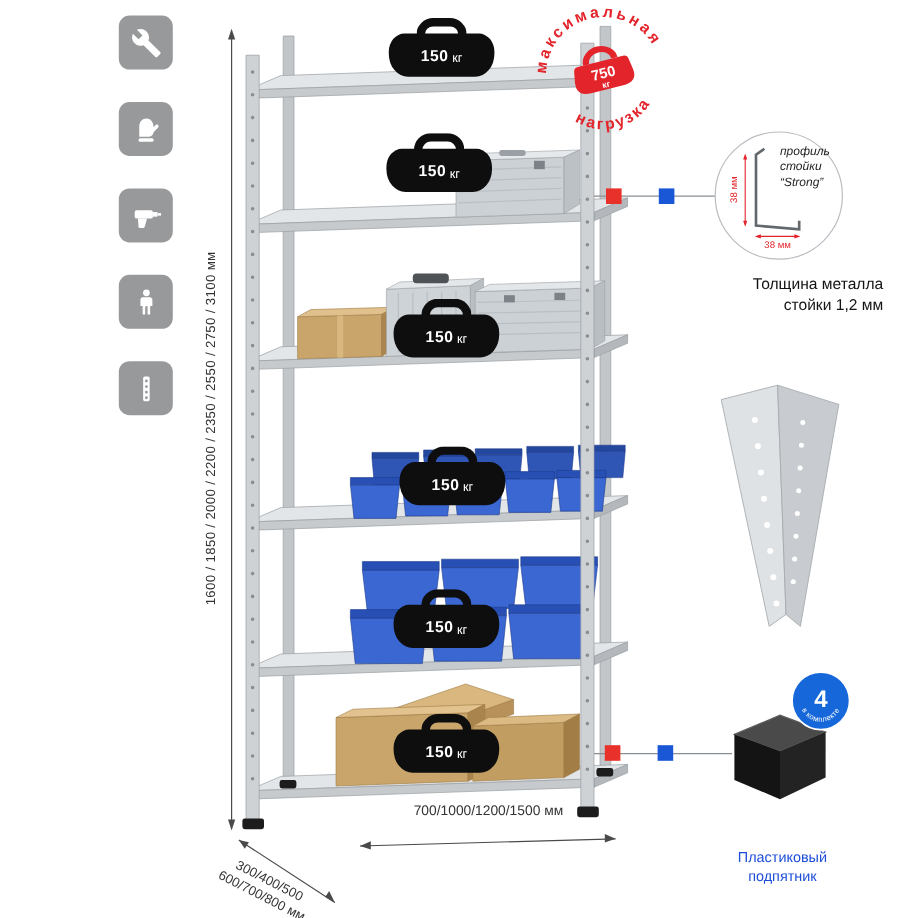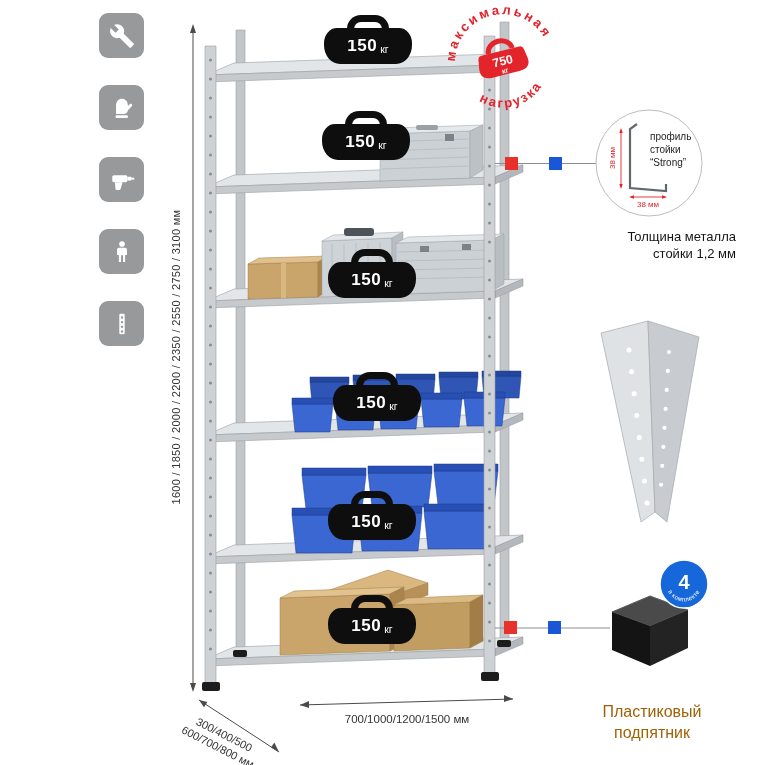--- a/index.html
+++ b/index.html
@@ -11,42 +11,42 @@
   
   .tile{position:absolute;left:99px;width:45px;height:45px;background:#97999b;border-radius:9px;
         display:flex;align-items:center;justify-content:center;z-index:2;}
 
   
   .weight-badge{position:absolute;width:88px;height:36px;background:#0e0e0e;z-index:4;
       border-radius:13px 13px 16px 16px/15px 15px 19px 19px;
       display:flex;align-items:center;justify-content:center;gap:3px;color:#fff;}
   .weight-badge::before{content:"";position:absolute;top:-13px;left:50%;transform:translateX(-50%);
       width:28px;height:18px;border:7px solid #0e0e0e;border-bottom:none;border-radius:14px 14px 0 0;}
-  .wb-num{font-size:17px;font-weight:700;letter-spacing:.5px;}
+  .wb-num{font-size:13px;font-weight:700;letter-spacing:.5px;}
   .wb-unit{font-size:10.5px;margin-top:5px;}
 
   .lbl{position:absolute;z-index:3;color:#333;}
   .pre{white-space:pre-line;}
   #height-label{left:176px;top:357px;transform:translate(-50%,-50%) rotate(-90deg);
       white-space:nowrap;font-size:11px;letter-spacing:.3px;}
   #depth-label{left:221px;top:741px;transform:translate(-50%,-50%) rotate(27deg);
       text-align:center;font-size:11px;line-height:1.3;}
-  #width-label{left:407px;top:719px;transform:translate(-50%,-50%);font-size:11.5px;}
+  #width-label{left:407px;top:676px;transform:translate(-50%,-50%);font-size:11.5px;}
 
   #stamp{position:absolute;left:443px;top:2px;width:120px;height:120px;z-index:5;
       transform:rotate(-14deg);}
 
-  #profile-labels{left:650px;top:130px;font-size:10px;line-height:1.3;color:#1e1e1e;}
+  #profile-labels{left:650px;top:120px;font-size:10px;line-height:1.3;color:#1e1e1e;font-style:italic;}
   .dim-red{color:#e3242b;font-size:8px;white-space:nowrap;}
   #profile-dim-v{left:612px;top:158px;transform:translate(-50%,-50%) rotate(-90deg);}
   #profile-dim-h{left:648px;top:204px;transform:translate(-50%,-50%);}
   #thickness-caption{left:651px;top:246px;transform:translate(-50%,-50%);width:170px;
       text-align:right;font-size:13px;line-height:1.3;color:#141414;}
   #foot-caption{left:652px;top:723px;transform:translate(-50%,-50%);width:170px;
-      text-align:center;font-size:16px;line-height:1.3;color:#a16207;}
+      text-align:center;font-size:12px;line-height:1.3;color:#1d4ed8;}
   #kit-badge{position:absolute;left:658px;top:558px;z-index:6;}
 </style>
 </head>
 <body>
 
 <div id="canvas">
 
   <svg id="art" width="765" height="765" viewBox="0 0 765 765">
 
     <g stroke="#4a4a4a" fill="#4a4a4a">

